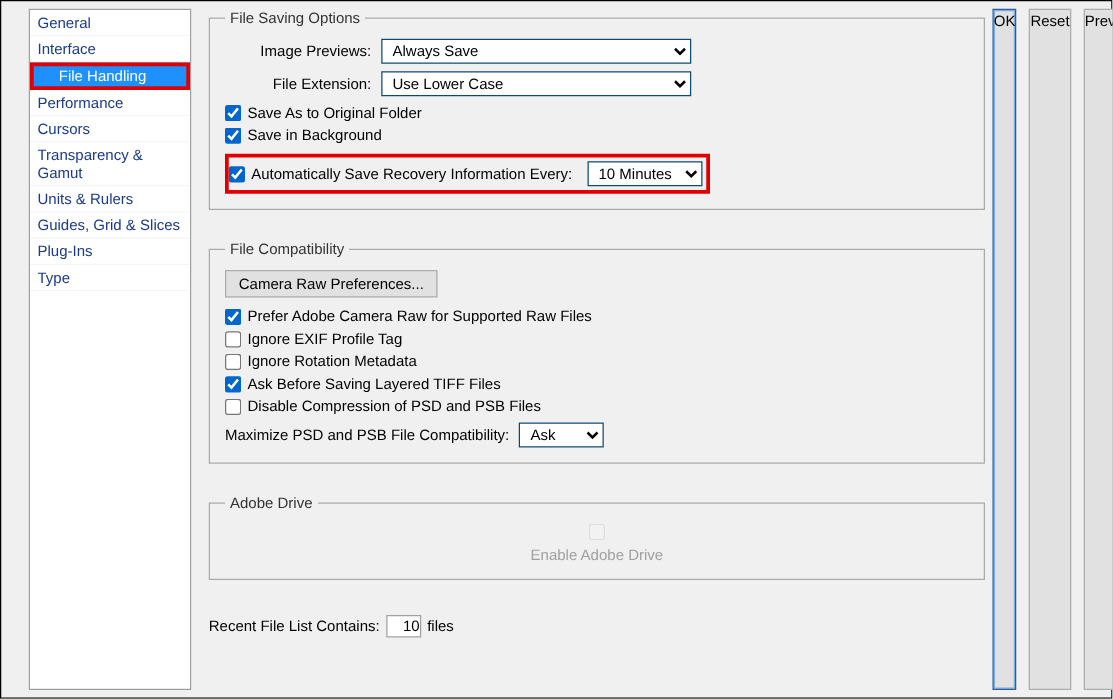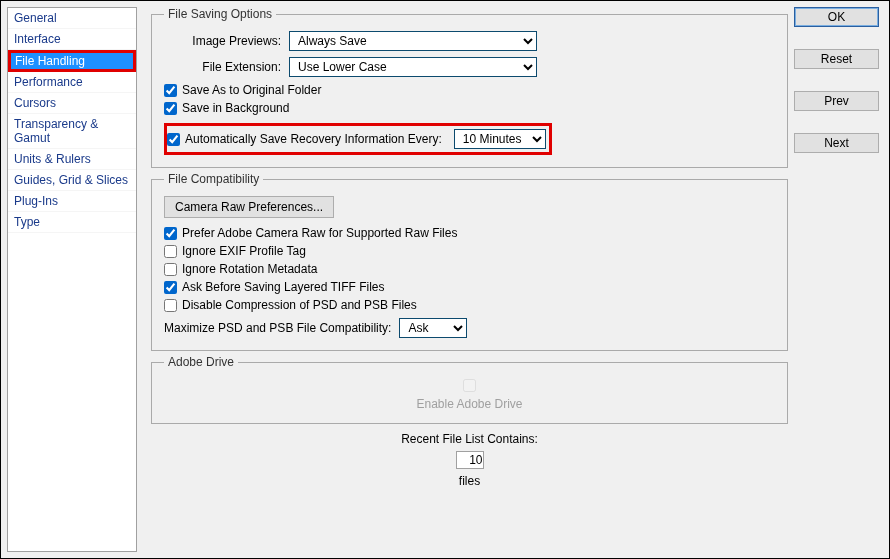--- a/index.html
+++ b/index.html
@@ -16,22 +16,21 @@
       top: 0; left: 0; right: 0; bottom: 0;
       border: 1px solid #000;
       background: #f0f0f0;
       display: flex;
     }
     .left { flex: 1; display: flex; padding: 6px; }
     .right {
       width: 95px;
       padding: 6px 10px 6px 0;
       display: flex;
-      flex-direction: column;
-      gap: 22px;
+      gap: 10px;
     }
     .btn-ok {
       background: #e1e1e1;
       border: 1px solid #2a5fa0;
       box-shadow: inset 0 0 0 1px #7aaee0;
       padding: 2px 0;
       text-align: center;
       cursor: pointer;
     }
     .btn {
@@ -40,39 +39,40 @@
       padding: 2px 0;
       text-align: center;
       cursor: pointer;
     }
     .sidebar {
       width: 130px;
       border: 1px solid #a0a0a0;
       background: #fff;
       display: flex;
       flex-direction: column;
+      margin-left: 16px;
     }
     .sidebar-item {
       padding: 3px 6px;
       color: #1a3a8a;
       cursor: pointer;
       border-bottom: 1px solid #f5f5f5;
     }
     .sidebar-item.selected {
       background: #1e90ff;
       color: #fff;
       border: 3px solid #e00000;
-      padding: 1px 4px;
+      padding: 1px 20px;
     }
     .main {
       flex: 1;
       padding-left: 14px;
       display: flex;
       flex-direction: column;
-      gap: 4px;
+      gap: 24px;
     }
     fieldset {
       border: 1px solid #aaa;
       padding: 10px 12px 12px 12px;
       position: relative;
     }
     legend {
       padding: 0 4px;
       color: #333;
     }
@@ -104,21 +104,21 @@
     }
     .numin {
       width: 28px; height: 18px;
       border: 1px solid #a0a0a0;
       background: #fff;
       text-align: right;
       font-family: inherit; font-size: 12px;
     }
     .disabled { color: #a0a0a0; flex-direction: column; }
     input[type=checkbox]:disabled { opacity: .5; }
-    .recent { margin-top: 4px; display: flex; align-items: center; gap: 5px; flex-direction: column; }
+    .recent { margin-top: 4px; display: flex; align-items: center; gap: 5px; }
   </style>
 </head>
 <body>
 
 <div class="dialog">
   <div class="left">
 
     <div class="sidebar">
       <div class="sidebar-item">General</div>
       <div class="sidebar-item">Interface</div>

